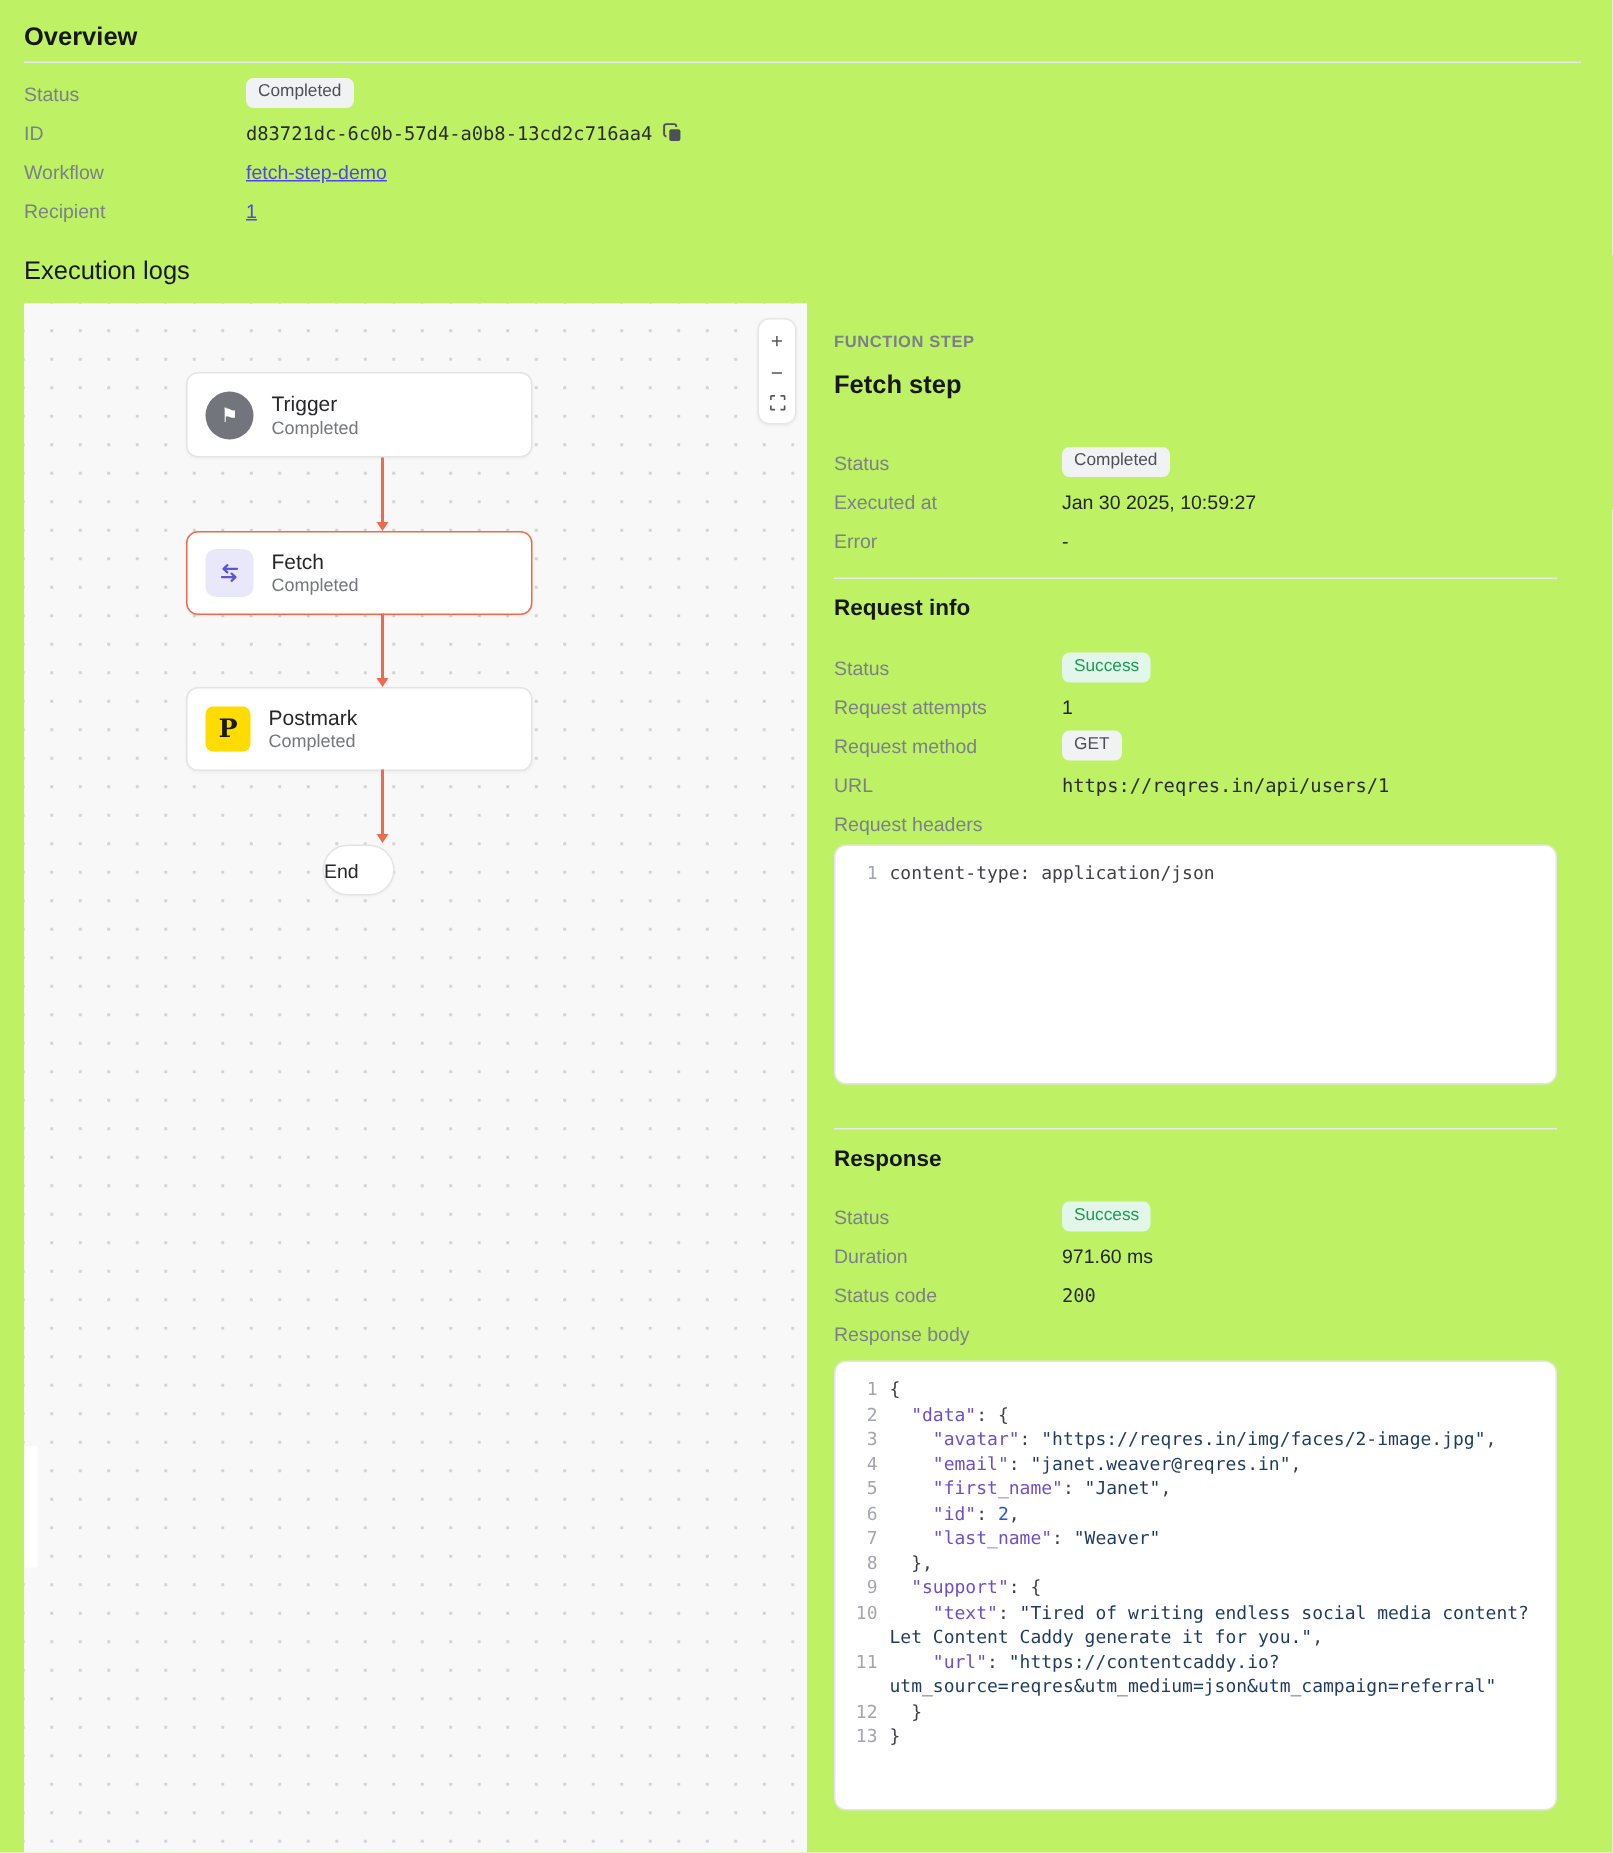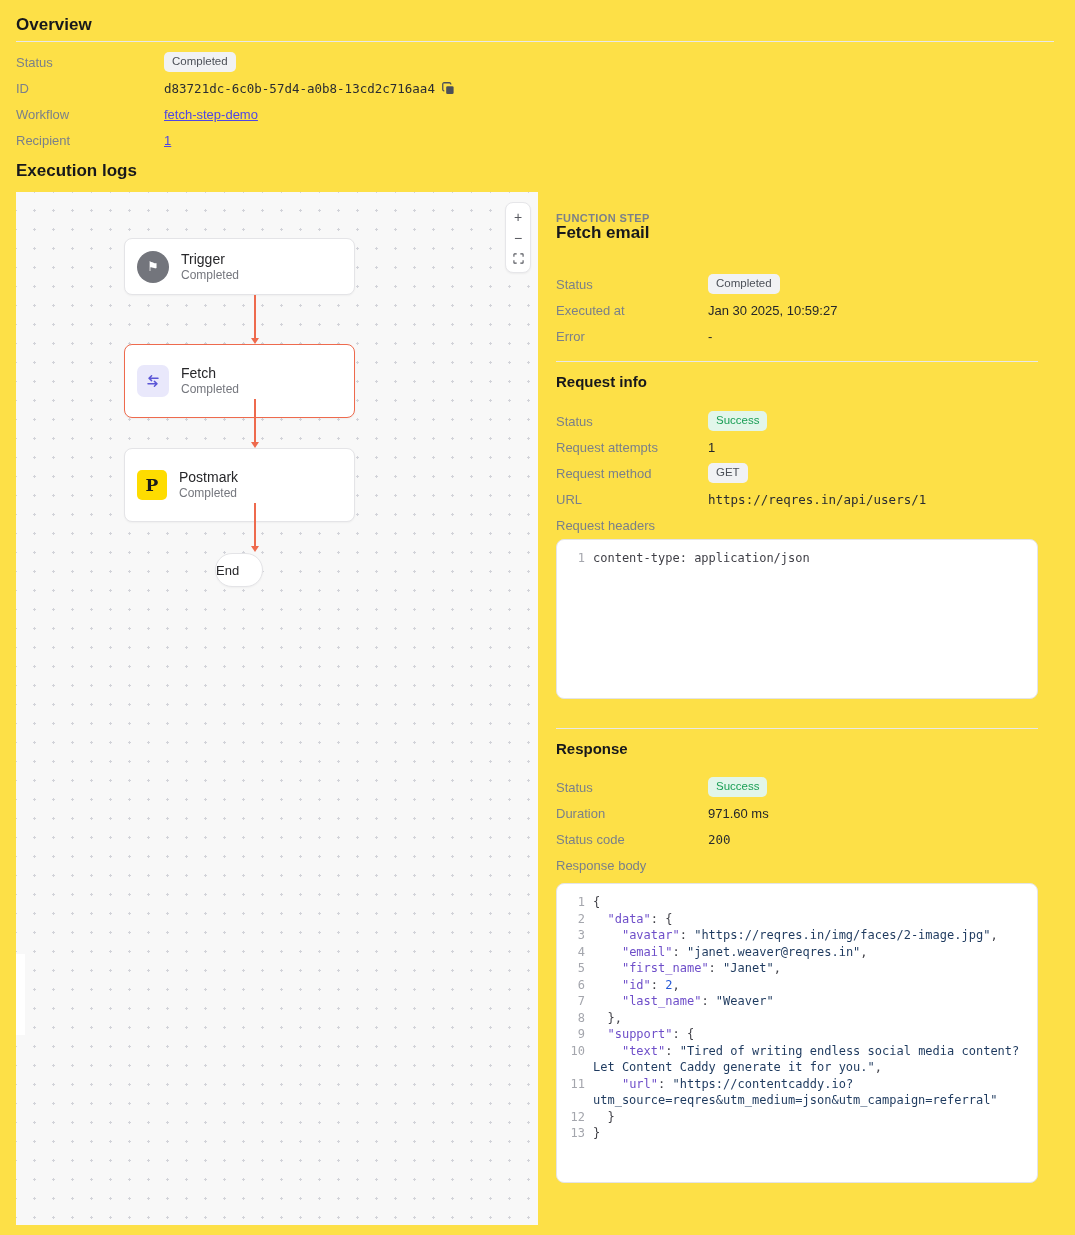--- a/index.html
+++ b/index.html
@@ -1,18 +1,18 @@
 <!DOCTYPE html>
 <html><head>
 <meta charset="utf-8">
 <style>
   * { box-sizing: border-box; }
   html,body { margin:0; padding:0; background:#fff; }
   body { font-family:"Liberation Sans","DejaVu Sans",sans-serif; color:#1a1a1e; }
-  .page { width:1075px; height:1235px; overflow:hidden; position:relative; background:#fde047; }
+  .page { width:1075px; height:1235px; overflow:hidden; position:relative; background:#bef264; }
 
   
   .header { padding:16px 21px 0 16px; }
   .page-title { font-size:17px; line-height:18px; font-weight:700; margin:0 0 7px; color:#17181c; }
   .header-divider { border-bottom:1px solid #e8e8ea; }
   .overview-rows { padding-top:7px; }
 
   .kv { display:flex; align-items:center; height:26px; }
   .kv-label { width:148px; flex-shrink:0; font-size:13px; color:#7b8089; }
   .detail .kv-label { width:152px; }
@@ -20,38 +20,38 @@
   .mono { font-family:"DejaVu Sans Mono","Liberation Mono",monospace; font-size:12.5px; color:#2a2c31; }
 
   .badge { display:inline-block; font-size:11.5px; line-height:1; padding:4px 8px; border-radius:5px; }
   .badge-gray { background:#f1f2f4; color:#4c5058; }
   .badge-green { background:#e2f6ea; color:#1a9e55; }
 
   .link { color:#4f46e5; text-decoration:underline; cursor:pointer; font-size:13px; }
 
   .copy-btn { display:inline-flex; align-items:center; justify-content:center; width:16px; height:16px; cursor:pointer; border:none; background:none; padding:0; }
 
-  .section-title { font-size:17px; line-height:18px; font-weight:700; margin:9px 0 12px; color:#17181c; }
+  .section-title { font-size:17px; line-height:18px; font-weight:400; margin:19px 0 12px; color:#17181c; }
 
   
   .main { display:flex; gap:18px; padding:0 21px 0 16px; }
 
   
   .canvas { position:relative; width:522px; height:1033px; flex-shrink:0;
     background-color:#f8f8f8;
     background-image:radial-gradient(#d2d3d9 1.1px, transparent 1.1px);
     background-size:19px 19px; background-position:9px 9px; }
 
   .flow-controls { position:absolute; top:10px; right:7px; width:26px; background:#fff;
     border:1px solid #e6e6e9; border-radius:8px; box-shadow:0 1px 2px rgba(0,0,0,.05);
     display:flex; flex-direction:column; align-items:center; padding:3px 0; }
   .flow-ctrl { width:20px; height:21px; display:flex; align-items:center; justify-content:center;
     color:#56585f; font-size:14px; cursor:pointer; }
 
-  .flow-node { position:absolute; left:108px; width:231px; height:74px; background:#fff;
+  .flow-node { position:absolute; left:108px; width:231px; height:56px; background:#fff;
     border:1px solid #e4e4e7; border-radius:8px; box-shadow:0 1px 2px rgba(0,0,0,.04);
     display:flex; align-items:center; gap:12px; padding:0 12px; cursor:pointer; }
   .flow-node.selected { border:1.5px solid #ee6a4d; }
   .node-title { font-size:14px; font-weight:500; color:#27272a; line-height:17px; }
   .node-status { font-size:12px; color:#75777e; line-height:15px; }
 
   .node-icon { width:32px; height:32px; border-radius:7px; flex-shrink:0;
     display:flex; align-items:center; justify-content:center; }
   .icon-trigger { background:#73757c; border-radius:50%; color:#fff; font-size:13px; }
   .icon-fetch { background:#e9e8fb; }
@@ -63,21 +63,21 @@
     border:4px solid transparent; border-top:6px solid #ee6a4d; border-bottom:none; }
 
   .end-node { position:absolute; left:199px; top:361px; width:48px; height:34px; background:#fff;
     border:1px solid #e4e4e7; border-radius:17px; box-shadow:0 1px 2px rgba(0,0,0,.04);
     display:flex; align-items:center; justify-content:flex-start; font-size:13px; color:#27272a; cursor:pointer; }
 
   .canvas-edge-patch { position:absolute; left:0; top:762px; width:9px; height:81px; background:#fff; }
 
   
   .detail { width:482px; padding-top:21px; }
-  .kicker { font-size:11px; line-height:11px; font-weight:700; letter-spacing:.4px; color:#7b8089; }
+  .kicker { font-size:11px; line-height:11px; font-weight:700; letter-spacing:.4px; color:#7b8089; margin-bottom:14px; }
   .detail-title { font-size:17px; line-height:18px; font-weight:700; color:#17181c; margin:0 0 29px; }
   .divider { border-bottom:1px solid #e8e8ea; }
   .divider-a { margin-top:12px; }
   .subsection-title { font-size:15px; line-height:16px; font-weight:700; color:#17181c; margin:12px 0 18px; }
   .rows-block { }
   .divider-b { margin-top:29px; }
   .attempt-label { font-size:13px; line-height:14px; color:#54565c; margin-top:31px; padding-bottom:14px; border-bottom:1px solid #e8e8ea; }
   .rows-c { margin-top:17px; }
 
   
@@ -191,21 +191,21 @@
 
       <div class="end-node">
         <span>End</span>
       </div>
 
       <div class="canvas-edge-patch"></div>
     </div>
 
     <div class="detail">
       <div class="kicker">FUNCTION STEP</div>
-      <h2 class="detail-title">Fetch email</h2>
+      <h2 class="detail-title">Fetch step</h2>
 
       <div class="rows-block">
         <div class="kv">
           <span class="kv-label">Status</span>
           <span class="kv-value">
               <span class="badge badge-gray">Completed</span>
             </span>
         </div>
         <div class="kv">
           <span class="kv-label">Executed at</span>

